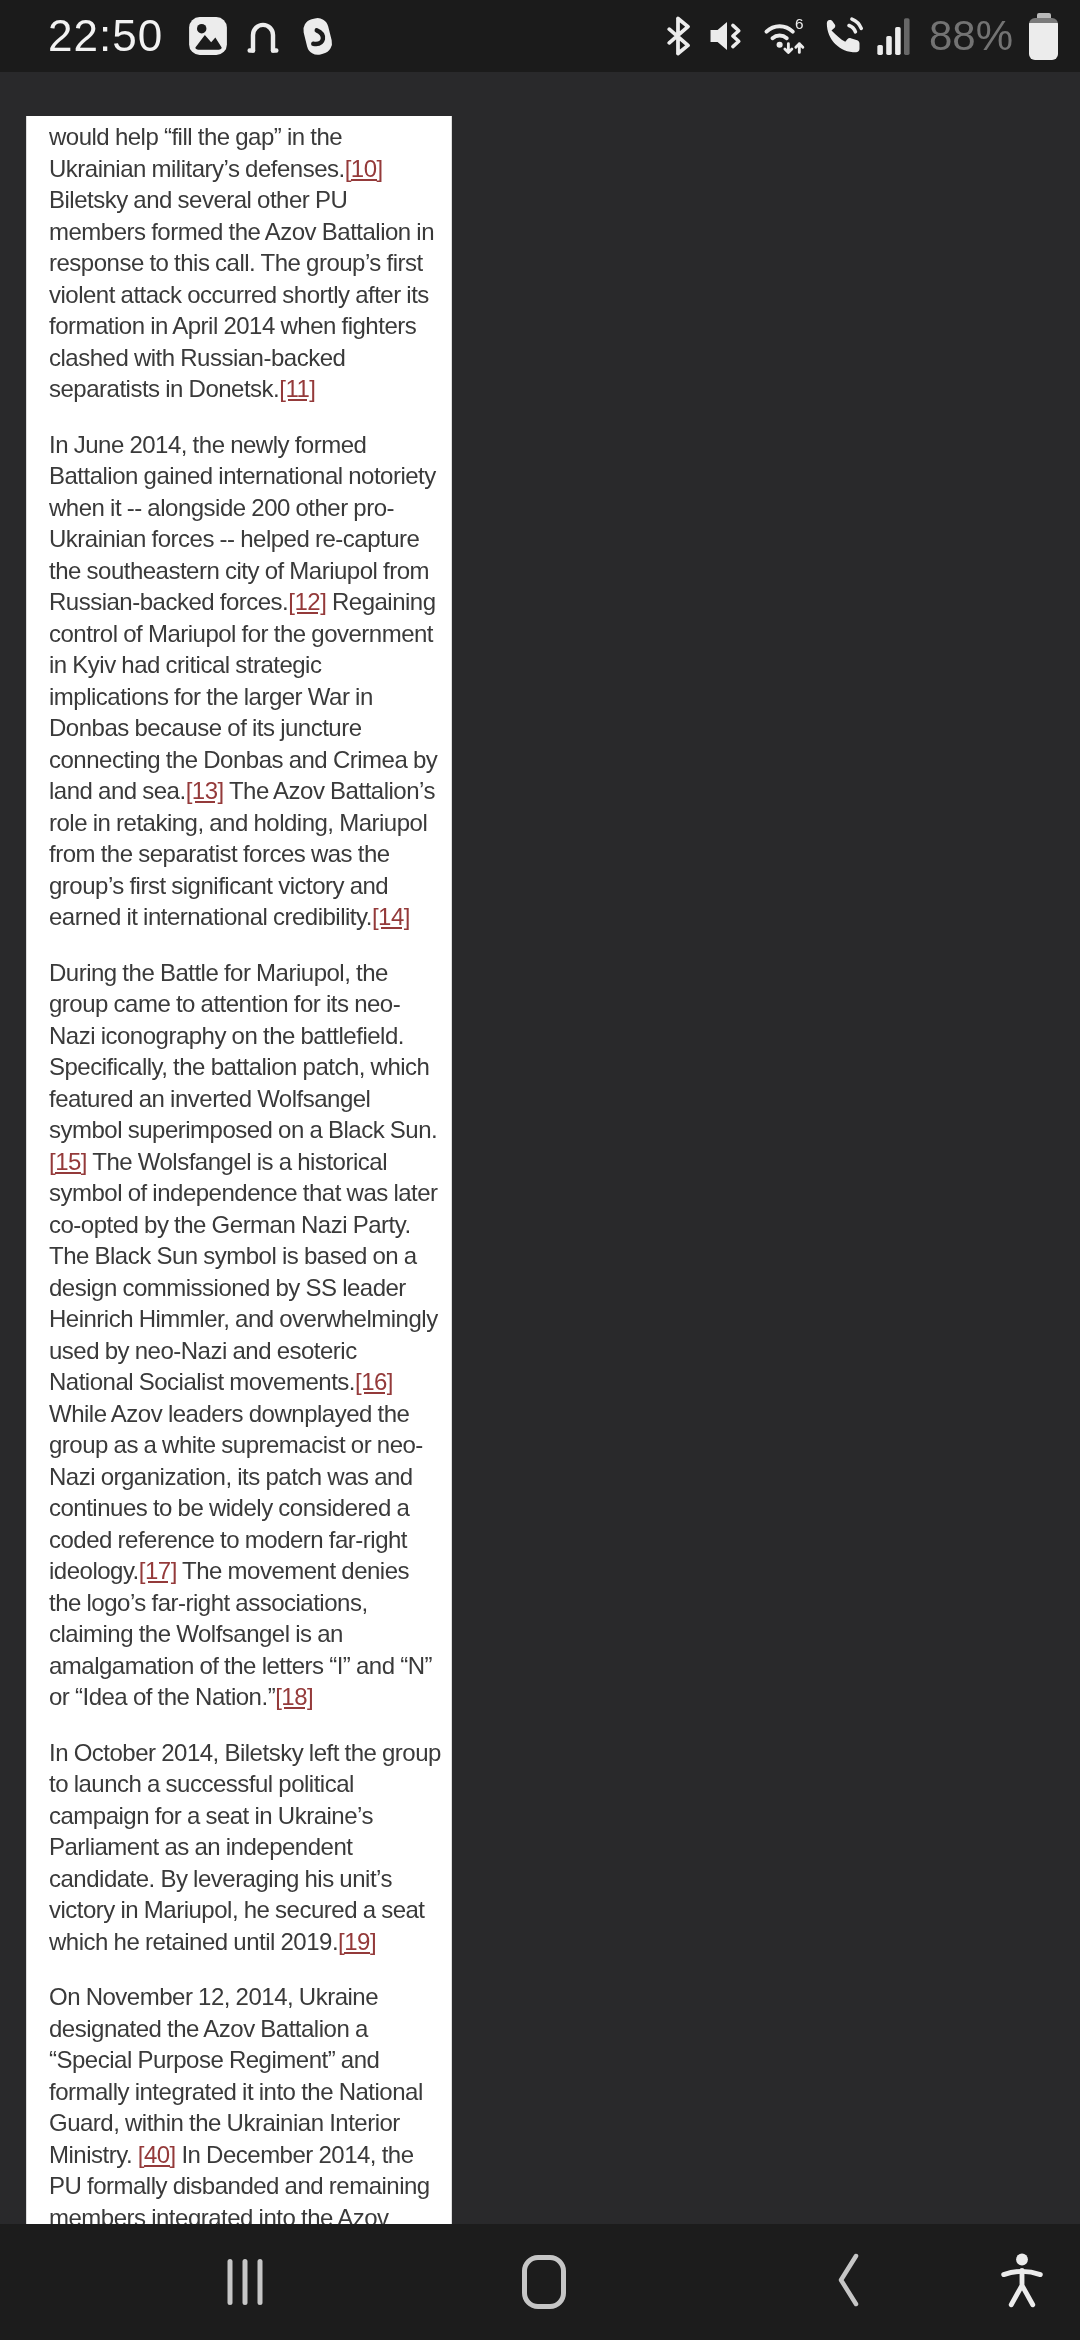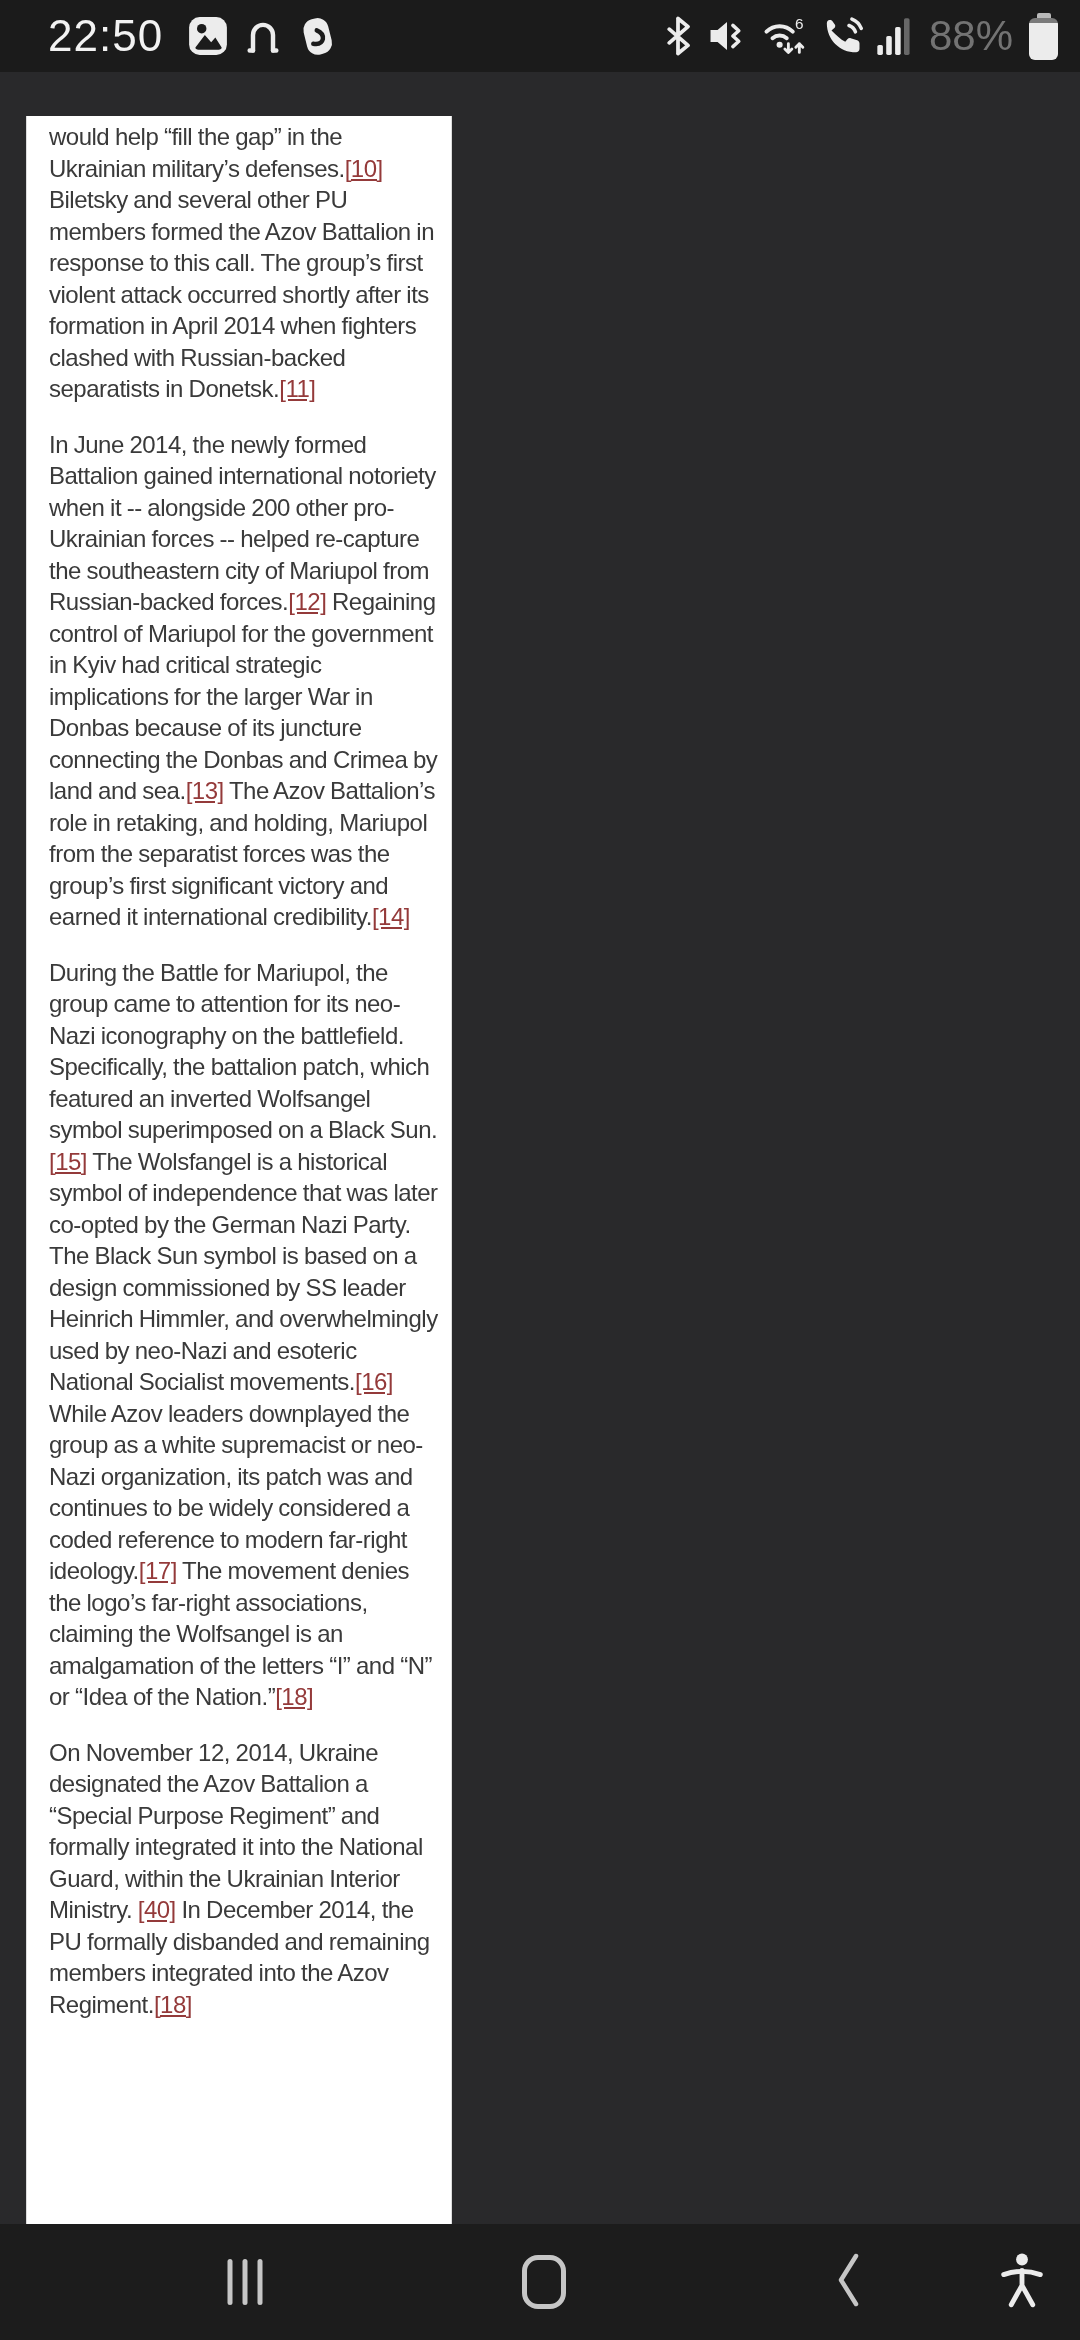--- a/index.html
+++ b/index.html
@@ -119,20 +119,21 @@
       <span class="body"></span>
     </span>
   </div>
 </div>
 
 <div class="content">
   <div class="page">
       <p class="blk paragraph">would help “fill the gap” in the Ukrainian military’s defenses.<a class="ref">[10]</a> Biletsky and several other PU members formed the Azov Battalion in response to this call. The group’s first violent attack occurred shortly after its formation in April 2014 when fighters clashed with Russian-backed separatists in Donetsk.<a class="ref">[11]</a></p>
       <p class="blk paragraph">In June 2014, the newly formed Battalion gained international notoriety when it -- alongside 200 other pro-Ukrainian forces -- helped re-capture the southeastern city of Mariupol from Russian-backed forces.<a class="ref">[12]</a> Regaining control of Mariupol for the government in Kyiv had critical strategic implications for the larger War in Donbas because of its juncture connecting the Donbas and Crimea by land and sea.<a class="ref">[13]</a> The Azov Battalion’s role in retaking, and holding, Mariupol from the separatist forces was the group’s first significant victory and earned it international credibility.<a class="ref">[14]</a></p>
       <p class="blk paragraph">During the Battle for Mariupol, the group came to attention for its neo-Nazi iconography on the battlefield. Specifically, the battalion patch, which featured an inverted Wolfsangel symbol superimposed on a Black Sun.<a class="ref">[15]</a> The Wolsfangel is a historical symbol of independence that was later co-opted by the German Nazi Party. The Black Sun symbol is based on a design commissioned by SS leader Heinrich Himmler, and overwhelmingly used by neo-Nazi and esoteric National Socialist movements.<a class="ref">[16]</a> While Azov leaders downplayed the group as a white supremacist or neo-Nazi organization, its patch was and continues to be widely considered a coded reference to modern far-right ideology.<a class="ref">[17]</a> The movement denies the logo’s far-right associations, claiming the Wolfsangel is an amalgamation of the letters “I” and “N” or “Idea of the Nation.”<a class="ref">[18]</a></p>
+      <p class="blk paragraph">In October 2014, Biletsky left the group to launch a successful political campaign for a seat in Ukraine’s Parliament as an independent candidate. By leveraging his unit’s victory in Mariupol, he secured a seat which he retained until 2019.<a class="ref">[19]</a></p>
       <p class="blk paragraph">On November 12, 2014, Ukraine designated the Azov Battalion a “Special Purpose Regiment” and formally integrated it into the National Guard, within the Ukrainian Interior Ministry. <a class="ref">[40]</a> In December 2014, the PU formally disbanded and remaining members integrated into the Azov Regiment.<a class="ref">[18]</a></p>
     </div>
 </div>
 
 <div class="nav-bar">
   <div class="nav-btn" style="left:245px;">
     <span class="recents-bars">
         <i></i>
         <i></i>
         <i></i>

